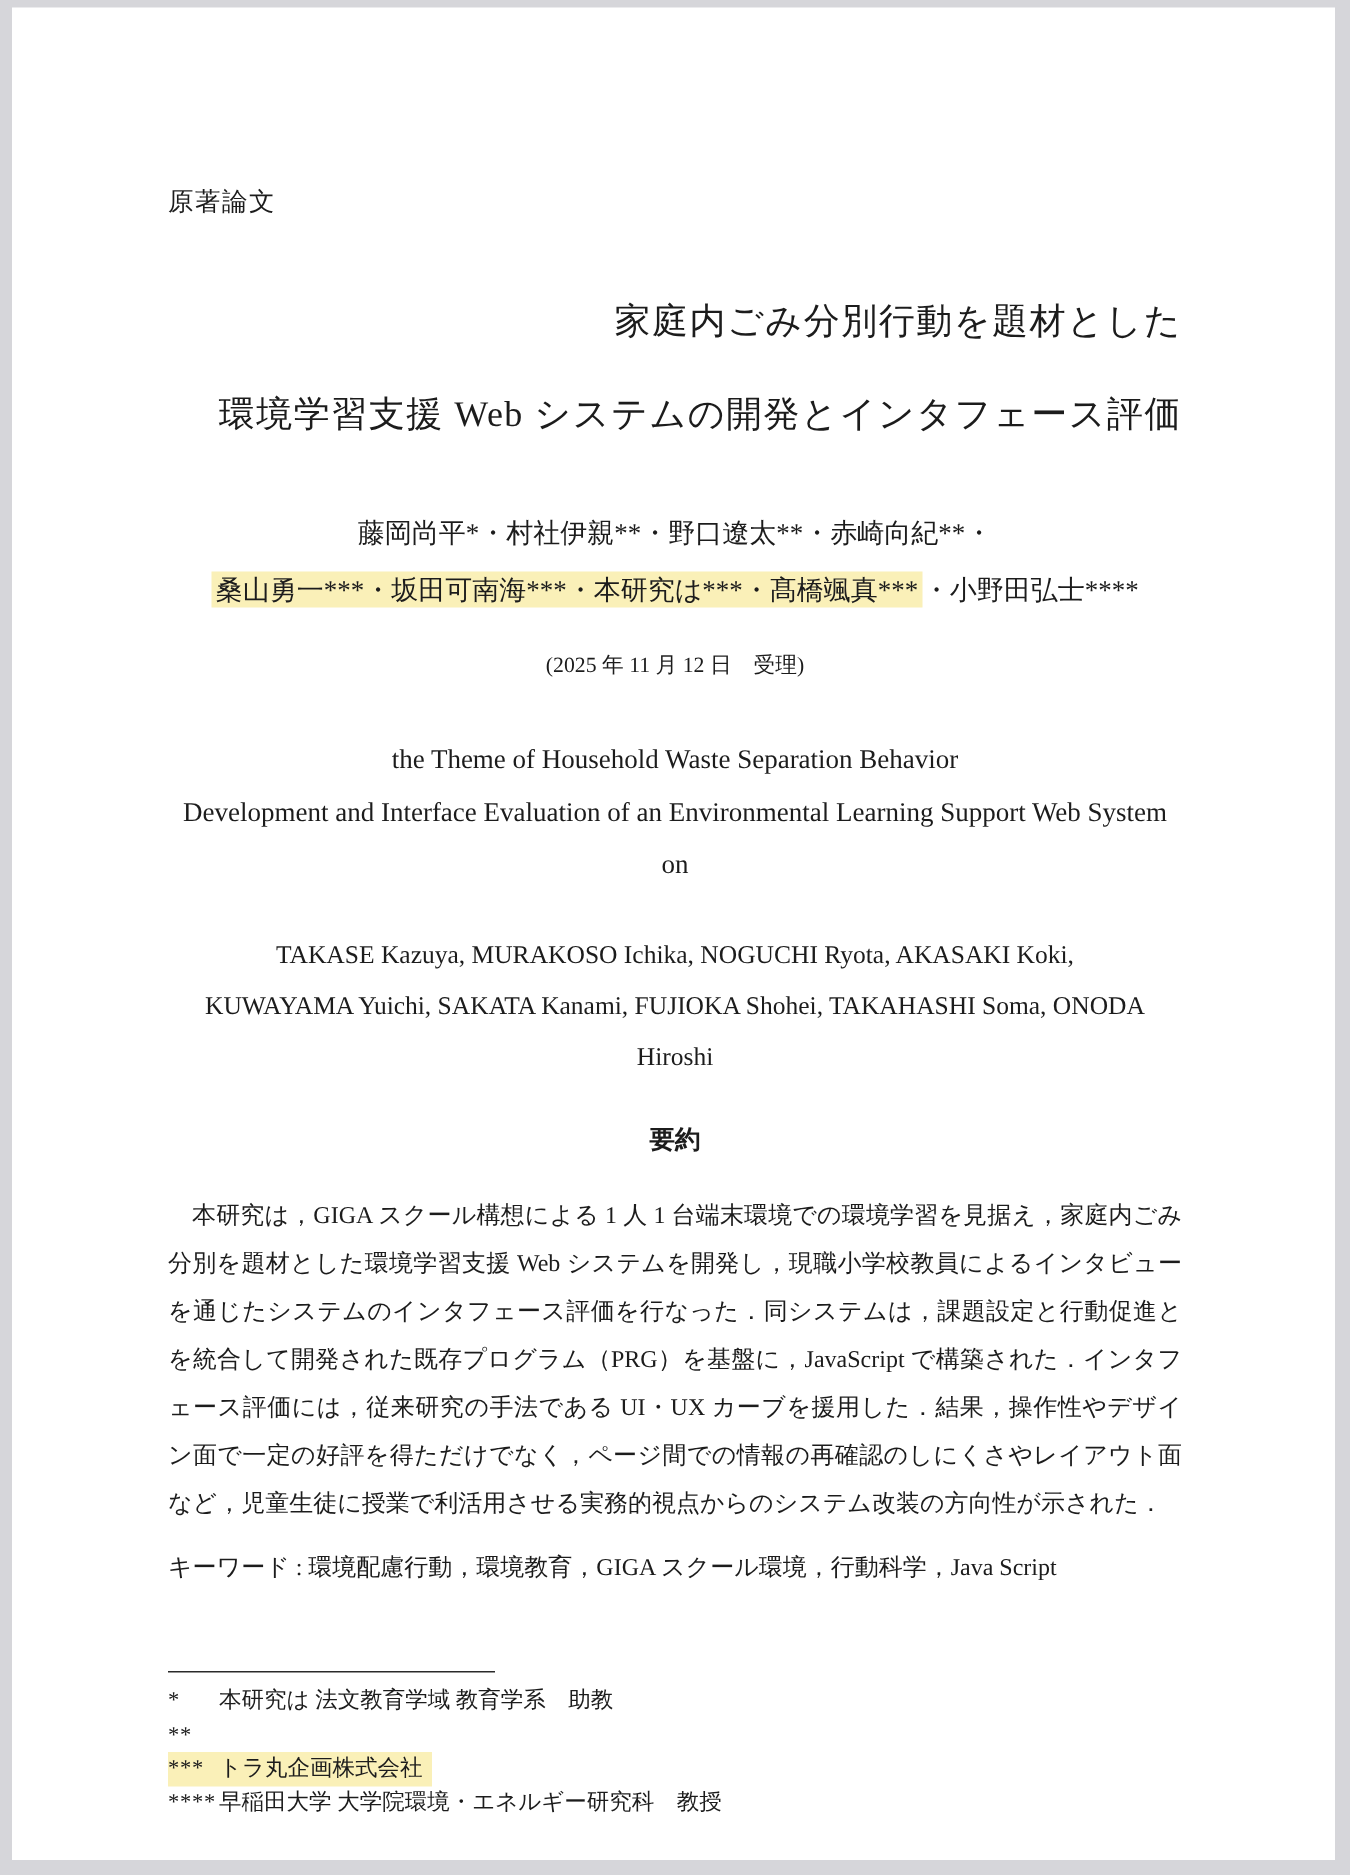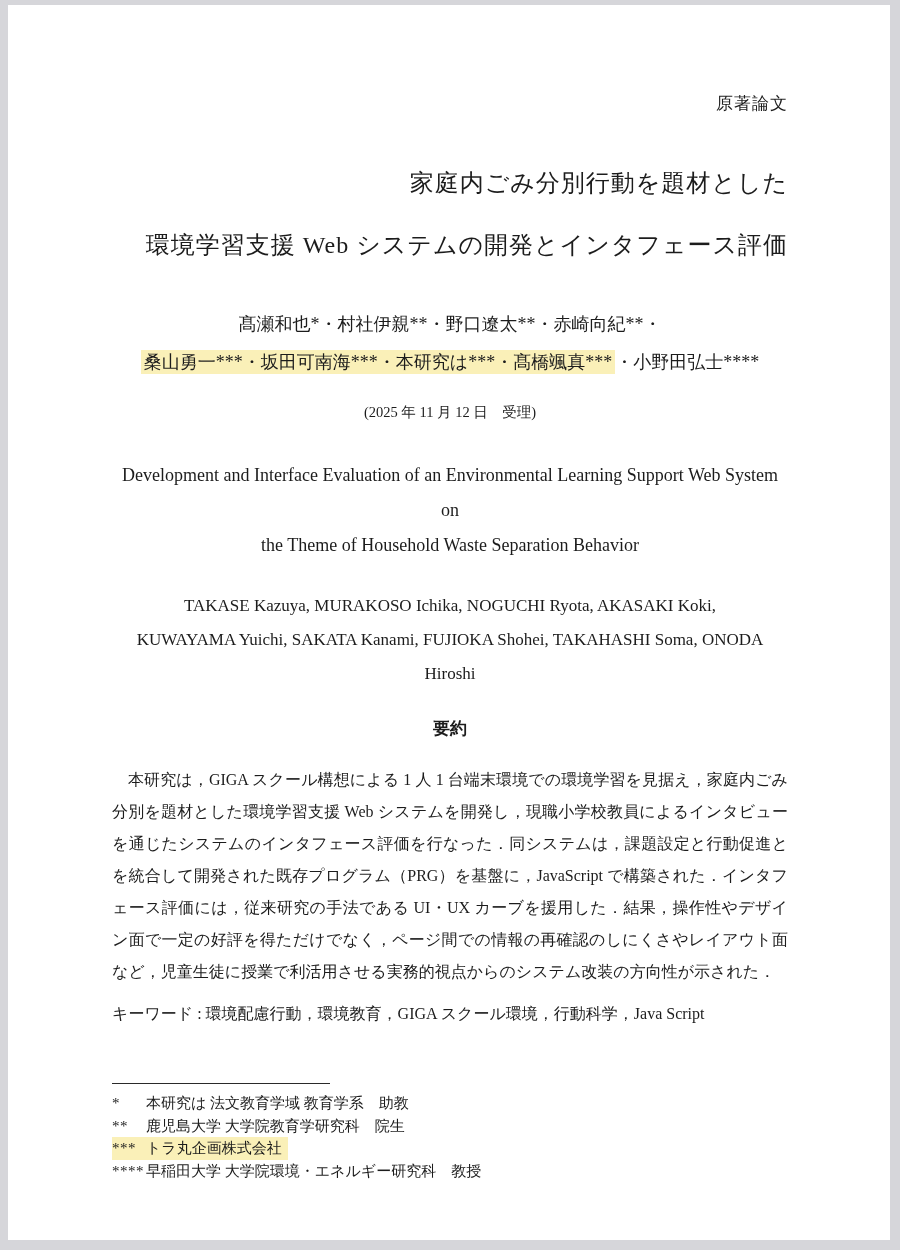--- a/index.html
+++ b/index.html
@@ -16,22 +16,22 @@
     width: 882px; height: 1235px;
     background: #ffffff;
     box-sizing: border-box;
     overflow: hidden;
   }
   .content {
     box-sizing: border-box;
     padding: 0 102px 0 104px;
   }
   .kind {
-    padding-top: 87px;
-    text-align: right;
+    padding-top: 118px;
+    text-align: left;
     font-size: 17px;
     letter-spacing: 1px;
   }
   .title-ja { text-align: right; font-size: 24px; letter-spacing: 1px; }
   .title-ja .line1 { margin-top: 52px; }
   .title-ja .line2 { margin-top: 30px; }
   .authors-ja {
     margin-top: 44px;
     text-align: center;
     font-size: 18px;
@@ -95,29 +95,29 @@
   <div class="content">
 
     <div class="kind">原著論文</div>
 
     <div class="title-ja">
       <div class="line1">家庭内ごみ分別行動を題材とした</div>
       <div class="line2">環境学習支援 Web システムの開発とインタフェース評価</div>
     </div>
 
     <div class="authors-ja">
-      <div>髙瀬和也*・村社伊親**・野口遼太**・赤崎向紀**・</div>
+      <div>藤岡尚平*・村社伊親**・野口遼太**・赤崎向紀**・</div>
       <div><span class="hl">桑山勇一***・坂田可南海***・本研究は***・髙橋颯真***</span><span>・小野田弘士****</span></div>
     </div>
 
     <div class="date-line">(2025 年 11 月 12 日　受理)</div>
 
     <div class="title-en">
+      <div>the Theme of Household Waste Separation Behavior</div>
       <div>Development and Interface Evaluation of an Environmental Learning Support Web System on</div>
-      <div>the Theme of Household Waste Separation Behavior</div>
     </div>
 
     <div class="authors-en">
       <div>TAKASE Kazuya, MURAKOSO Ichika, NOGUCHI Ryota, AKASAKI Koki,</div>
       <div>KUWAYAMA Yuichi, SAKATA Kanami, FUJIOKA Shohei, TAKAHASHI Soma, ONODA Hiroshi</div>
     </div>
 
     <div class="abstract-heading">要約</div>
 
     <p class="abstract-body">本研究は，GIGA スクール構想による 1 人 1 台端末環境での環境学習を見据え，家庭内ごみ分別を題材とした環境学習支援 Web システムを開発し，現職小学校教員によるインタビューを通じたシステムのインタフェース評価を行なった．同システムは，課題設定と行動促進とを統合して開発された既存プログラム（PRG）を基盤に，JavaScript で構築された．インタフェース評価には，従来研究の手法である UI・UX カーブを援用した．結果，操作性やデザイン面で一定の好評を得ただけでなく，ページ間での情報の再確認のしにくさやレイアウト面など，児童生徒に授業で利活用させる実務的視点からのシステム改装の方向性が示された．</p>
@@ -125,21 +125,20 @@
     <div class="keywords"><span class="kw-label">キーワード</span><span> : </span><span>環境配慮行動，環境教育，GIGA スクール環境，行動科学，Java Script</span></div>
 
     <div class="footnotes">
       <hr class="fn-rule">
       <div class="fn-row">
         <span class="fn-marker">*</span>
         <span>本研究は 法文教育学域 教育学系　助教</span>
       </div>
       <div class="fn-row">
         <span class="fn-marker">**</span>
-        <span>鹿児島大学 大学院教育学研究科　院生</span>
       </div>
       <div class="fn-row hl-row">
         <span class="fn-marker">***</span>
         <span>トラ丸企画株式会社</span>
       </div>
       <div class="fn-row">
         <span class="fn-marker">****</span>
         <span>早稲田大学 大学院環境・エネルギー研究科　教授</span>
       </div>
     </div>

